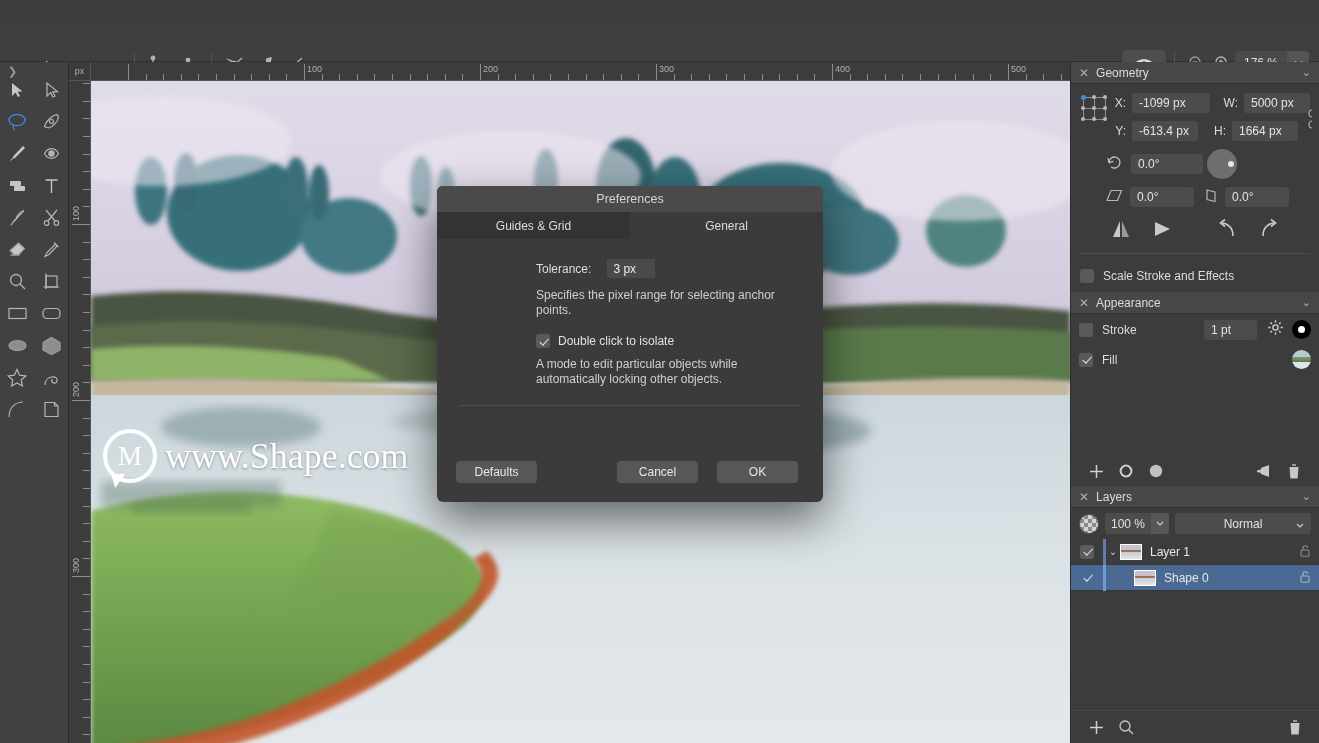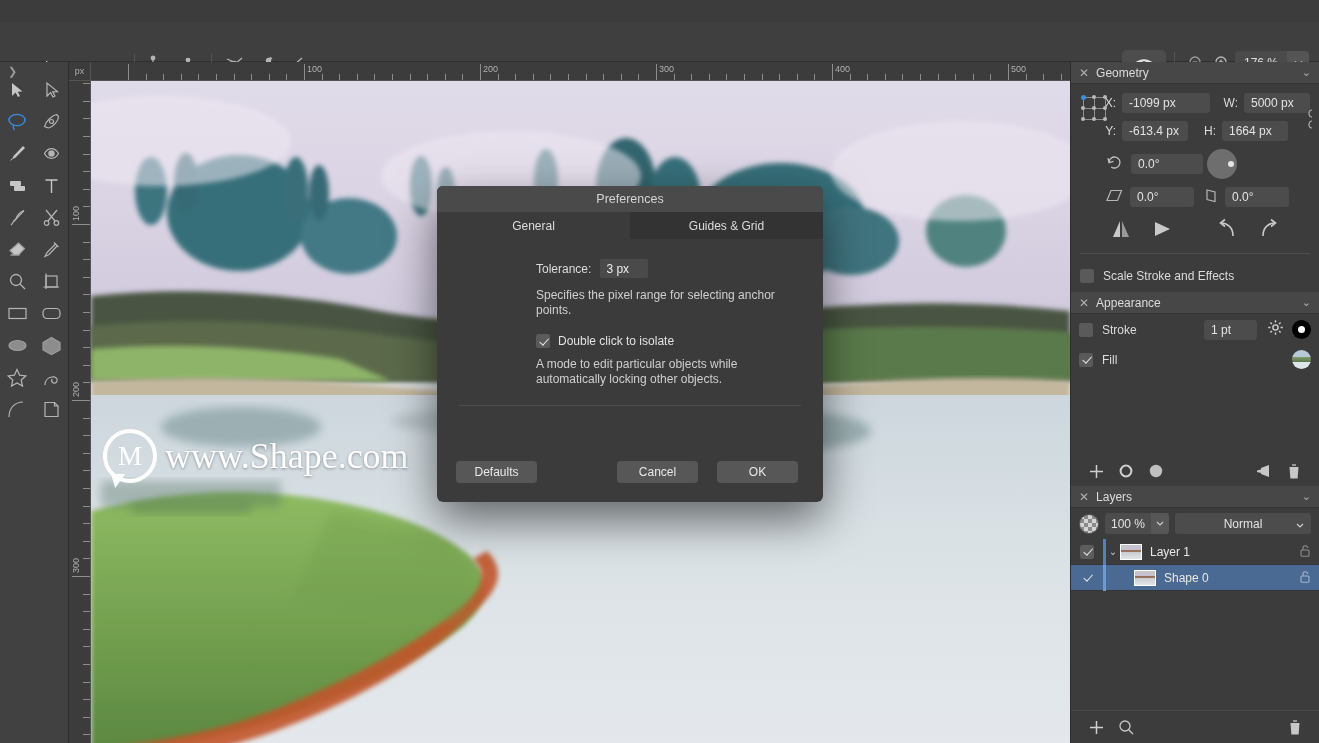--- a/index.html
+++ b/index.html
@@ -256,21 +256,21 @@
     font-size: 12.5px; color: #d4d4d4;
   }
   .dlg-tabs { display: flex; height: 27px; }
   .dlg-tab {
     flex: 1; display:flex; align-items:center; justify-content:center;
     font-size: 12px; color: #dcdcdc; background: #3b3b3b;
   }
   .dlg-tab.inactive { background: #333333; }
   .dlg-body { padding: 20px 0 0 0; position: relative; height: 263px; }
   .tol-row { display:flex; align-items:center; margin: 0 0 10px 99px; }
-  .tol-lbl { font-size: 12px; color: #dcdcdc; margin-right: 9px; }
+  .tol-lbl { font-size: 12px; color: #dcdcdc; margin-right: 16px; }
   .tol-field {
     width: 48px; height: 19px; background: #4a4a4a; border-radius: 2px;
     display:flex; align-items:center; padding: 0 6px;
     font-size: 12px; color: #ececec;
   }
   .dlg-desc {
     margin-left: 99px; margin-right: 26px;
     font-size: 12px; color: #cfcfcf; line-height: 1.25;
   }
   .dlg-check { display:flex; align-items:flex-start; margin-left: 99px; margin-top: 16px; margin-bottom: 9px; }
@@ -756,21 +756,21 @@
           <div class="adot" style="left:12px; top:13px;"></div>
           <div class="adot" style="left:23px; top:13px;"></div>
           <div class="adot" style="left:1px; top:24px;"></div>
           <div class="adot" style="left:12px; top:24px;"></div>
           <div class="adot" style="left:23px; top:24px;"></div>
         </div>
 
         <div style="flex:1;">
           <div class="row">
             <span class="lbl">X:</span>
-            <span class="field" style="width:88px;">-1099 px</span>
+            <span class="field" style="width:78px;">-1099 px</span>
             <span class="lbl" style="margin-left:10px; width:18px;">W:</span>
             <span class="field" style="width:66px;">5000 px</span>
           </div>
           <div class="row">
             <span class="lbl">Y:</span>
             <span class="field" style="width:66px;">-613.4 px</span>
             <span class="lbl" style="margin-left:10px; width:18px;">H:</span>
             <span class="field" style="width:66px;">1664 px</span>
           </div>
         </div>
@@ -978,22 +978,22 @@
         </svg>
       </span>
     </div>
   </div>
 
   <div class="dialog-shadow"></div>
   <div class="dialog">
     <div class="dlg-title">Preferences</div>
 
     <div class="dlg-tabs">
+      <div class="dlg-tab inactive">Guides &amp; Grid</div>
       <div class="dlg-tab">General</div>
-      <div class="dlg-tab inactive">Guides &amp; Grid</div>
     </div>
 
     <div class="dlg-body">
       <div class="tol-row">
         <span class="tol-lbl">Tolerance:</span>
         <span class="tol-field">3 px</span>
       </div>
       <div class="dlg-desc">Specifies the pixel range for selecting anchor points.</div>
 
       <div class="dlg-check">

